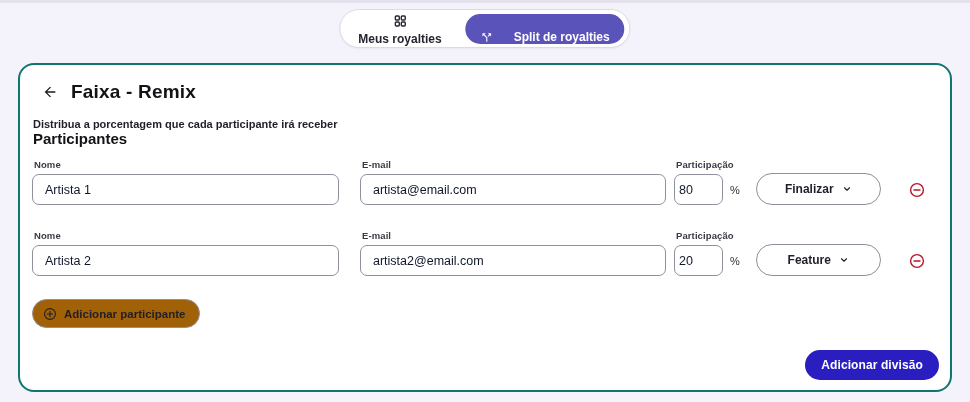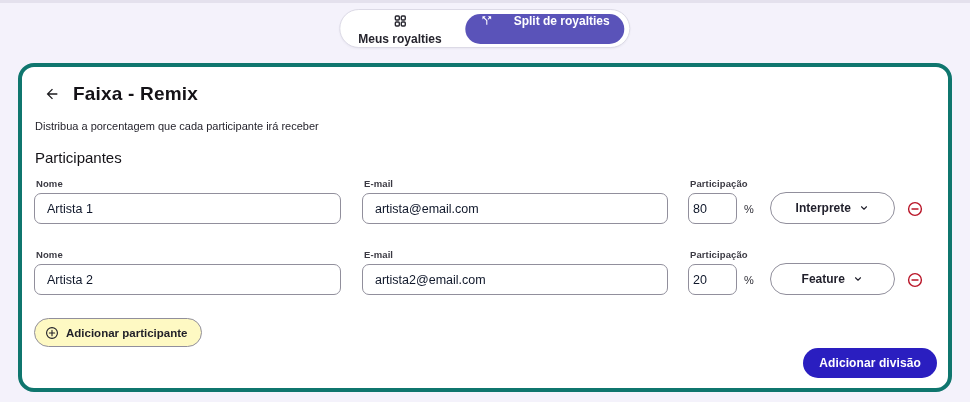--- a/index.html
+++ b/index.html
@@ -34,57 +34,56 @@
     display: flex; align-items: center; gap: 4px;
     padding: 0 24px 0 18px;
     height: 100%;
     background: none; border: none; cursor: pointer;
     font-family: inherit;
     font-size: 12px; font-weight: 700; color: #26252e;
     white-space: nowrap;
     flex-direction: column;
   }
   .tab-active {
-    display: flex; align-items: flex-start; gap: 20px;
+    display: flex; align-items: flex-end; gap: 20px;
     height: 30px;
     padding: 0 15px;
     border: none; cursor: pointer;
     border-radius: 999px;
     background: #5a53b9;
     font-family: inherit;
     font-size: 12px; font-weight: 700; color: #ffffff;
     white-space: nowrap;
   }
 
   
   .card {
     position: absolute;
     left: 18px; top: 63px;
     width: 934px; height: 329px;
     background: #ffffff;
-    border: 4px solid #0f766e;
+    border: 2px solid #0f766e;
     border-radius: 16px;
     padding: 0 12px;
   }
   .card-header {
     margin-top: 16px;
     display: flex; align-items: center; gap: 11px;
     padding-left: 8px;
   }
   .back-btn { background: none; border: none; cursor: pointer; display: flex; align-items: center; padding: 2px; }
   .card-title { font-size: 19px; font-weight: 700; color: #141217; letter-spacing: 0.2px; }
   .card-subtitle {
     margin-top: 15px;
     padding-left: 1px;
-    font-size: 11px; font-weight: 400; color: #201f28;
+    font-size: 11px; font-weight: 700; color: #201f28;
   }
   .section-title {
-    margin-top: 17px;
     padding-left: 1px;
-    font-size: 15px; font-weight: 400; color: #141217;
+    font-size: 15px; font-weight: 700; color: #141217;
   }
 
   
   .p-row {
     display: flex;
     align-items: flex-end;
     margin-top: 12px;
   }
   .p-row + .p-row { margin-top: 25px; }
   .field { display: flex; flex-direction: column; }
@@ -98,21 +97,21 @@
     border: 1px solid #918f9c;
     border-radius: 7px;
     padding: 0 12px;
     font-family: inherit;
     font-size: 12.5px; color: #0f172a;
     background: #ffffff;
     outline: none;
   }
   .f-name  { width: 307px; }
   .f-email { width: 306px; margin-left: 21px; }
-  .f-share { width: 49px;  margin-left: 20px; }
+  .f-share { width: 49px;  margin-left: 8px; }
   .f-share .text-input { text-align: left; padding: 0 4px; }
   .percent-sign {
     font-size: 11px; font-weight: 400; color: #2f2e36;
     margin: 0 0 9px 7px;
   }
   .role-select {
     margin-left: 16px; margin-bottom: 0;
     width: 125px; height: 32px;
     border: 1px solid #918f9c;
     border-radius: 999px;
@@ -129,21 +128,21 @@
     padding: 0;
   }
 
   
   .add-btn {
     margin-top: 23px; margin-left: 0;
     height: 29px;
     padding: 0 14px 0 10px;
     border: 1px solid #918f9c;
     border-radius: 999px;
-    background: #fef9c3;
+    background: #a16207;
     display: inline-flex; align-items: center; gap: 7px;
     cursor: pointer;
     font-family: inherit;
     font-size: 11.5px; font-weight: 700; color: #201f28;
   }
   .finalize-btn {
     position: absolute;
     right: 11px; bottom: 10px;
     height: 30px;
     padding: 0 16px;
@@ -206,21 +205,21 @@
     <div class="field f-email">
       <label class="field-label">E-mail</label>
       <input class="text-input" type="text" value="artista@email.com" style="">
     </div>
     <div class="field f-share">
       <label class="field-label">Participação</label>
       <input class="text-input" type="text" value="80" style="">
     </div>
     <span class="percent-sign">%</span>
     <button class="role-select">
-      <span>Interprete</span>
+      <span>Finalizar</span>
       <span style="display:flex;">
         <svg width="10" height="10" viewBox="0 0 24 24" fill="none" stroke="#201f2b" stroke-width="2.6" stroke-linecap="round" stroke-linejoin="round">
           <path d="M6 9l6 6 6-6"></path>
         </svg>
       </span>
     </button>
     <button class="remove-btn">
       <span style="display:flex;">
         <svg width="16" height="16" viewBox="0 0 24 24" fill="none" stroke="#b91427" stroke-width="2.1" stroke-linecap="round">
           <circle cx="12" cy="12" r="9.6"></circle>

